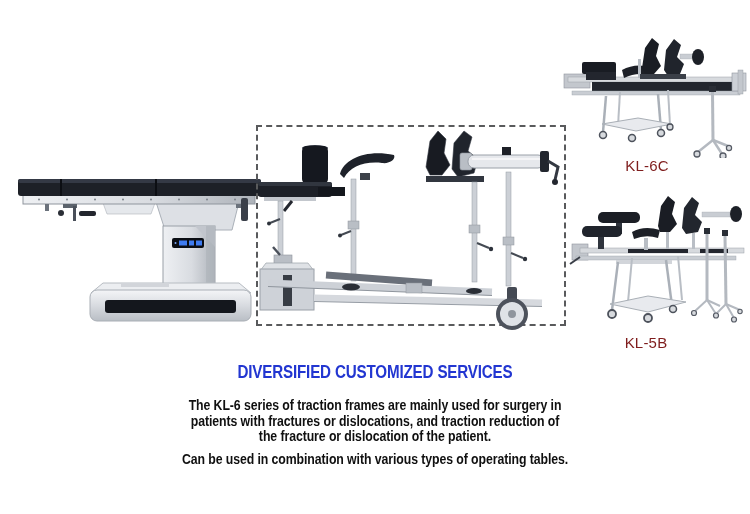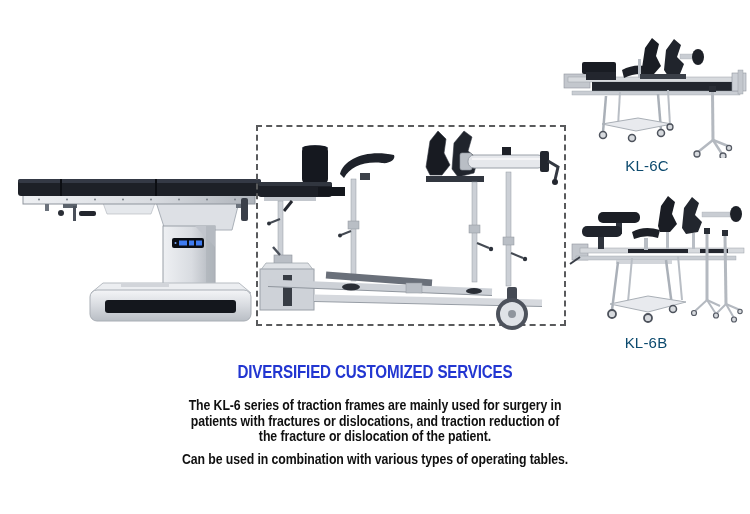--- a/index.html
+++ b/index.html
@@ -3,21 +3,21 @@
 <meta charset="utf-8">
 <style>
   html,body { margin:0; padding:0; background:#ffffff; }
   .canvas {
     position:relative; width:750px; height:514px; background:#ffffff;
     overflow:hidden; font-family:"Liberation Sans", sans-serif;
   }
   .photo { position:absolute; }
   .photo svg { display:block; }
   .model-label {
-    position:absolute; font-size:15px; color:#0c4a6e; text-align:center;
+    position:absolute; font-size:15px; color:#7f1d1d; text-align:center;
     letter-spacing:.2px; white-space:nowrap;
   }
   
   .kl6d-box {
     position:absolute; left:256px; top:125px; width:306px; height:197px;
     border:2px dashed #595a5c;
   }
   .kl6d-box .photo { left:-2px; top:-2px; }
   .kl6d-label { left:0; right:0; top:181px; }
   .kl6c-label { left:572px; top:157px; width:150px; }
@@ -256,21 +256,21 @@
       <line x1="139" y1="108" x2="152" y2="114" stroke="#b4b9c0" stroke-width="2"></line>
       <line x1="158" y1="112" x2="146" y2="124" stroke="#b4b9c0" stroke-width="2"></line>
       <line x1="158" y1="112" x2="166" y2="126" stroke="#b4b9c0" stroke-width="2"></line>
       <line x1="158" y1="112" x2="172" y2="118" stroke="#b4b9c0" stroke-width="2"></line>
       <circle cx="126" cy="121" r="2.5" fill="#d7dade" stroke="#565b65" stroke-width="1.2"></circle>
       <circle cx="148" cy="123.5" r="2.5" fill="#d7dade" stroke="#565b65" stroke-width="1.2"></circle>
       <circle cx="166" cy="127.5" r="2.5" fill="#d7dade" stroke="#565b65" stroke-width="1.2"></circle>
       <circle cx="172" cy="119.5" r="2.2" fill="#d7dade" stroke="#565b65" stroke-width="1.1"></circle>
     </svg>
   </div>
-  <div class="model-label kl6b-label">KL-6B</div>
+  <div class="model-label kl6b-label">KL-5B</div>
 
   <h2 class="title">DIVERSIFIED CUSTOMIZED SERVICES</h2>
 
   <div class="desc">
     <div>The KL-6 series of traction frames are mainly used for surgery in</div>
     <div>patients with fractures or dislocations, and traction reduction of</div>
     <div>the fracture or dislocation of the patient.</div>
     <div class="p2">Can be used in combination with various types of operating tables.</div>
   </div>
 

